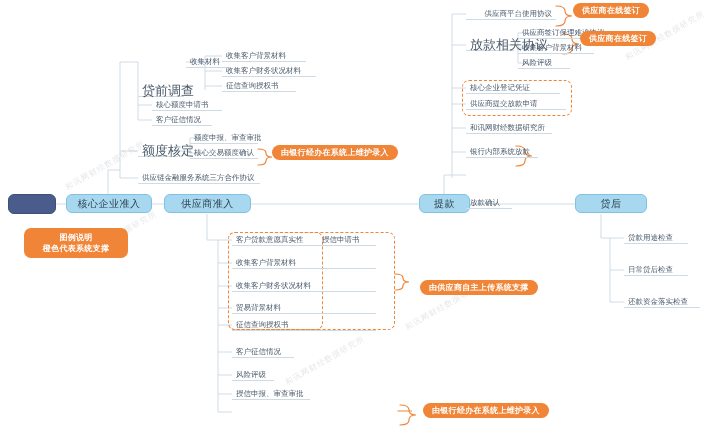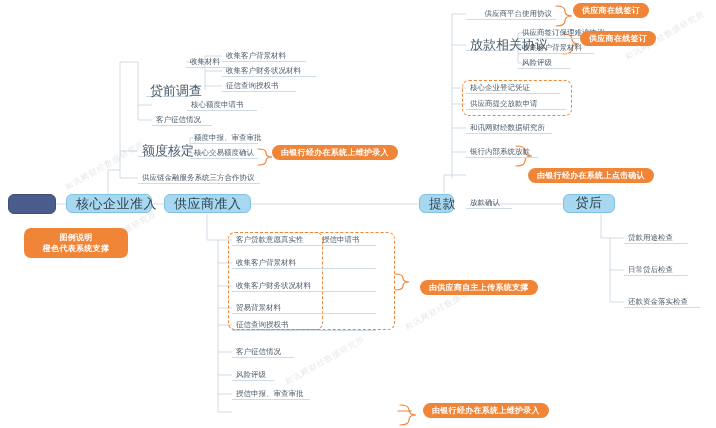--- a/index.html
+++ b/index.html
@@ -15,21 +15,21 @@
   svg.lines{position:absolute;left:0;top:0;width:716px;height:428px;pointer-events:none;}
 
   .node{position:absolute;box-sizing:border-box;white-space:nowrap;}
 
   
   .pill{
     background:#a8d8ef;
     border:1px solid #7fc3e4;
     border-radius:6px;
     color:#2d4252;
-    font-size:13px;
+    font-size:10px;
     text-align:center;
     line-height:17px;
     height:19px;
     padding:0 9px;
     letter-spacing:.5px;
   }
   .pill.root{
     background:#4a5c8c;
     border:1px solid #3e4f79;
     width:48px;height:20px;
@@ -183,32 +183,32 @@
 
   <div class="wm" style="left:60px;top:160px;">和讯网财经数据研究所</div>
   <div class="wm" style="left:72px;top:230px;">和讯网财经数据研究所</div>
   <div class="wm" style="left:400px;top:300px;">和讯网财经数据研究所</div>
   <div class="wm" style="left:280px;top:355px;">和讯网财经数据研究所</div>
   <div class="wm" style="left:620px;top:30px;">和讯网财经数据研究所</div>
 
   <div class="node pill root" style="left:8px;top:194px;"></div>
   <div class="node pill" style="left:66px;top:194px;width:86px;">核心企业准入</div>
   <div class="node pill" style="left:164px;top:194px;width:87px;">供应商准入</div>
-  <div class="node pill" style="left:419px;top:194px;width:35px;">提款</div>
-  <div class="node pill" style="left:563px;top:194px;width:52px;font-family:Liberation Mono, monospace;">贷后</div>
-
-  <div class="node branch" style="left:138px;top:85px;width:46px;margin-left:8px;">贷前调查</div>
+  <div class="node pill" style="left:419px;top:194px;width:51px;">提款</div>
+  <div class="node pill" style="left:575px;top:194px;width:72px;">贷后</div>
+
+  <div class="node branch" style="left:138px;top:85px;width:46px;">贷前调查</div>
 
   <div class="node leaf" style="left:186px;top:56px;width:42px;">收集材料</div>
 
   <div class="node leaf" style="left:222px;top:50px;width:84px;">收集客户背景材料</div>
   <div class="node leaf" style="left:222px;top:65px;width:94px;">收集客户财务状况材料</div>
   <div class="node leaf" style="left:222px;top:80px;width:74px;">征信查询授权书</div>
 
-  <div class="node leaf" style="left:152px;top:99px;width:70px;margin-left:35px;">核心额度申请书</div>
+  <div class="node leaf" style="left:152px;top:99px;width:70px;">核心额度申请书</div>
   <div class="node leaf" style="left:152px;top:114px;width:60px;">客户征信情况</div>
 
   <div class="node branch" style="left:138px;top:145px;width:40px;">额度核定</div>
 
   <div class="node leaf" style="left:190px;top:132px;width:68px;">额度申报、审查审批</div>
   <div class="node leaf" style="left:190px;top:147px;width:68px;">核心交易额度确认</div>
 
   <div class="node badge" style="left:272px;top:145px;">由银行经办在系统上维护录入</div>
 
   <div class="node leaf" style="left:138px;top:172px;width:122px;">供应链金融服务系统三方合作协议</div>
@@ -243,21 +243,20 @@
   <div class="node badge" style="left:580px;top:31px;">供应商在线签订</div>
 
   <div class="dashbox" style="left:462px;top:80px;width:110px;height:36px;"></div>
   <div class="node leaf" style="left:466px;top:82px;width:94px;">核心企业登记凭证</div>
   <div class="node leaf" style="left:466px;top:98px;width:100px;">供应商提交放款申请</div>
 
   <div class="node leaf" style="left:466px;top:122px;width:86px;">和讯网财经数据研究所</div>
   <div class="node leaf" style="left:466px;top:146px;width:72px;">银行内部系统放款</div>
   <div class="node leaf" style="left:466px;top:169px;width:46px;margin-top:28px;">放款确认</div>
 
-  <div class="node badge" style="left:528px;top:168px;">由银行经办在系统上点击确认</div>
 
   <div class="node leaf" style="left:624px;top:232px;width:64px;">贷款用途检查</div>
   <div class="node leaf" style="left:624px;top:264px;width:64px;">日常贷后检查</div>
   <div class="node leaf" style="left:624px;top:296px;width:76px;">还款资金落实检查</div>
 
   <div class="node badge legend" style="left:24px;top:228px;">
     <div>图例说明</div>
     <div>橙色代表系统支撑</div>
   </div>
 

